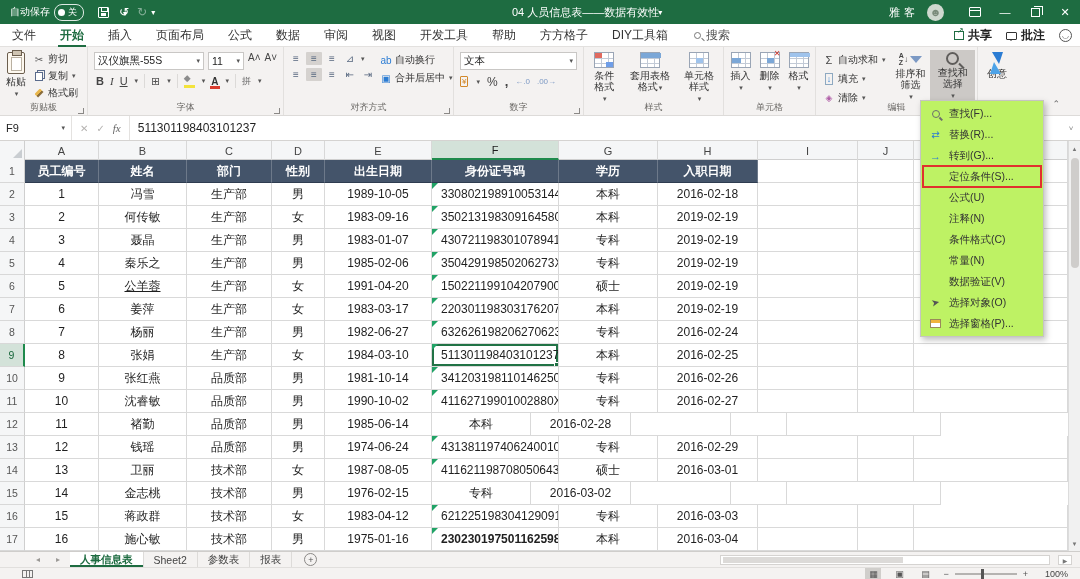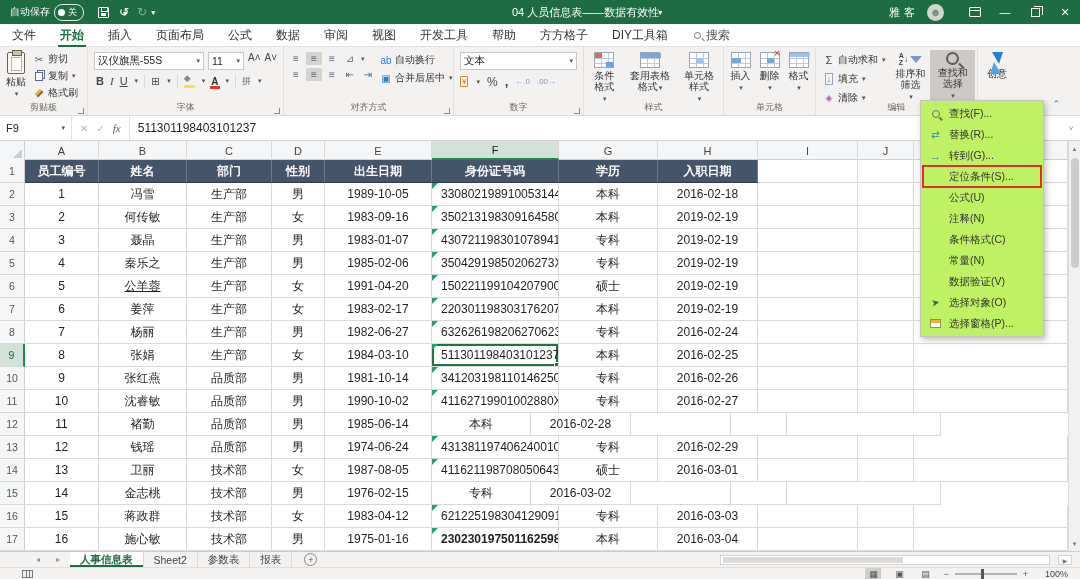--- a/index.html
+++ b/index.html
@@ -214,20 +214,31 @@
         <div class="rtab">视图</div>
         <div class="rtab">开发工具</div>
         <div class="rtab">帮助</div>
         <div class="rtab">方方格子</div>
         <div class="rtab">DIY工具箱</div>
       </div>
     <div class="searchbox">
       <span class="mag-sm"></span>
       <span>搜索</span>
     </div>
+    <div class="tabrow-right">
+      <span class="tr-btn">
+          <span class="share-ic"></span>
+          <b>共享</b>
+        </span>
+      <span class="tr-btn">
+          <span class="cmt-ic"></span>
+          <b>批注</b>
+        </span>
+      <span class="smiley">◡</span>
+    </div>
   </div>
 
   <div class="ribbon">
 
     <div class="rgroup" style="width:88px">
       <div class="rbody">
         <div class="bigbtn">
           <span class="clipboard-ic"></span>
           <span class="blabel"><span>粘贴</span><br><span class="caret">▾</span></span>
         </div>
@@ -557,21 +568,21 @@
           <div class="gc" style="width: 100px;"></div>
           <div class="gc" style="width: 56px;"></div>
           <div class="gc" style="width: 154px;"></div>
         </div>
         <div class="grow">
           <div class="rh">7</div>
           <div class="gc" style="width: 74px;">6</div>
           <div class="gc" style="width: 88px;">姜萍</div>
           <div class="gc" style="width: 85px;">生产部</div>
           <div class="gc" style="width: 53px;">女</div>
-          <div class="gc" style="width: 107px;">1983-02-17</div>
+          <div class="gc" style="width: 107px;">1983-03-17</div>
           <div class="gc idcell" style="width: 127px;">220301198303176207<span class="tri"></span></div>
           <div class="gc" style="width: 99px;">本科</div>
           <div class="gc" style="width: 100px;">2019-02-19</div>
           <div class="gc" style="width: 100px;"></div>
           <div class="gc" style="width: 56px;"></div>
           <div class="gc" style="width: 154px;"></div>
         </div>
         <div class="grow">
           <div class="rh">8</div>
           <div class="gc" style="width: 74px;">7</div>

